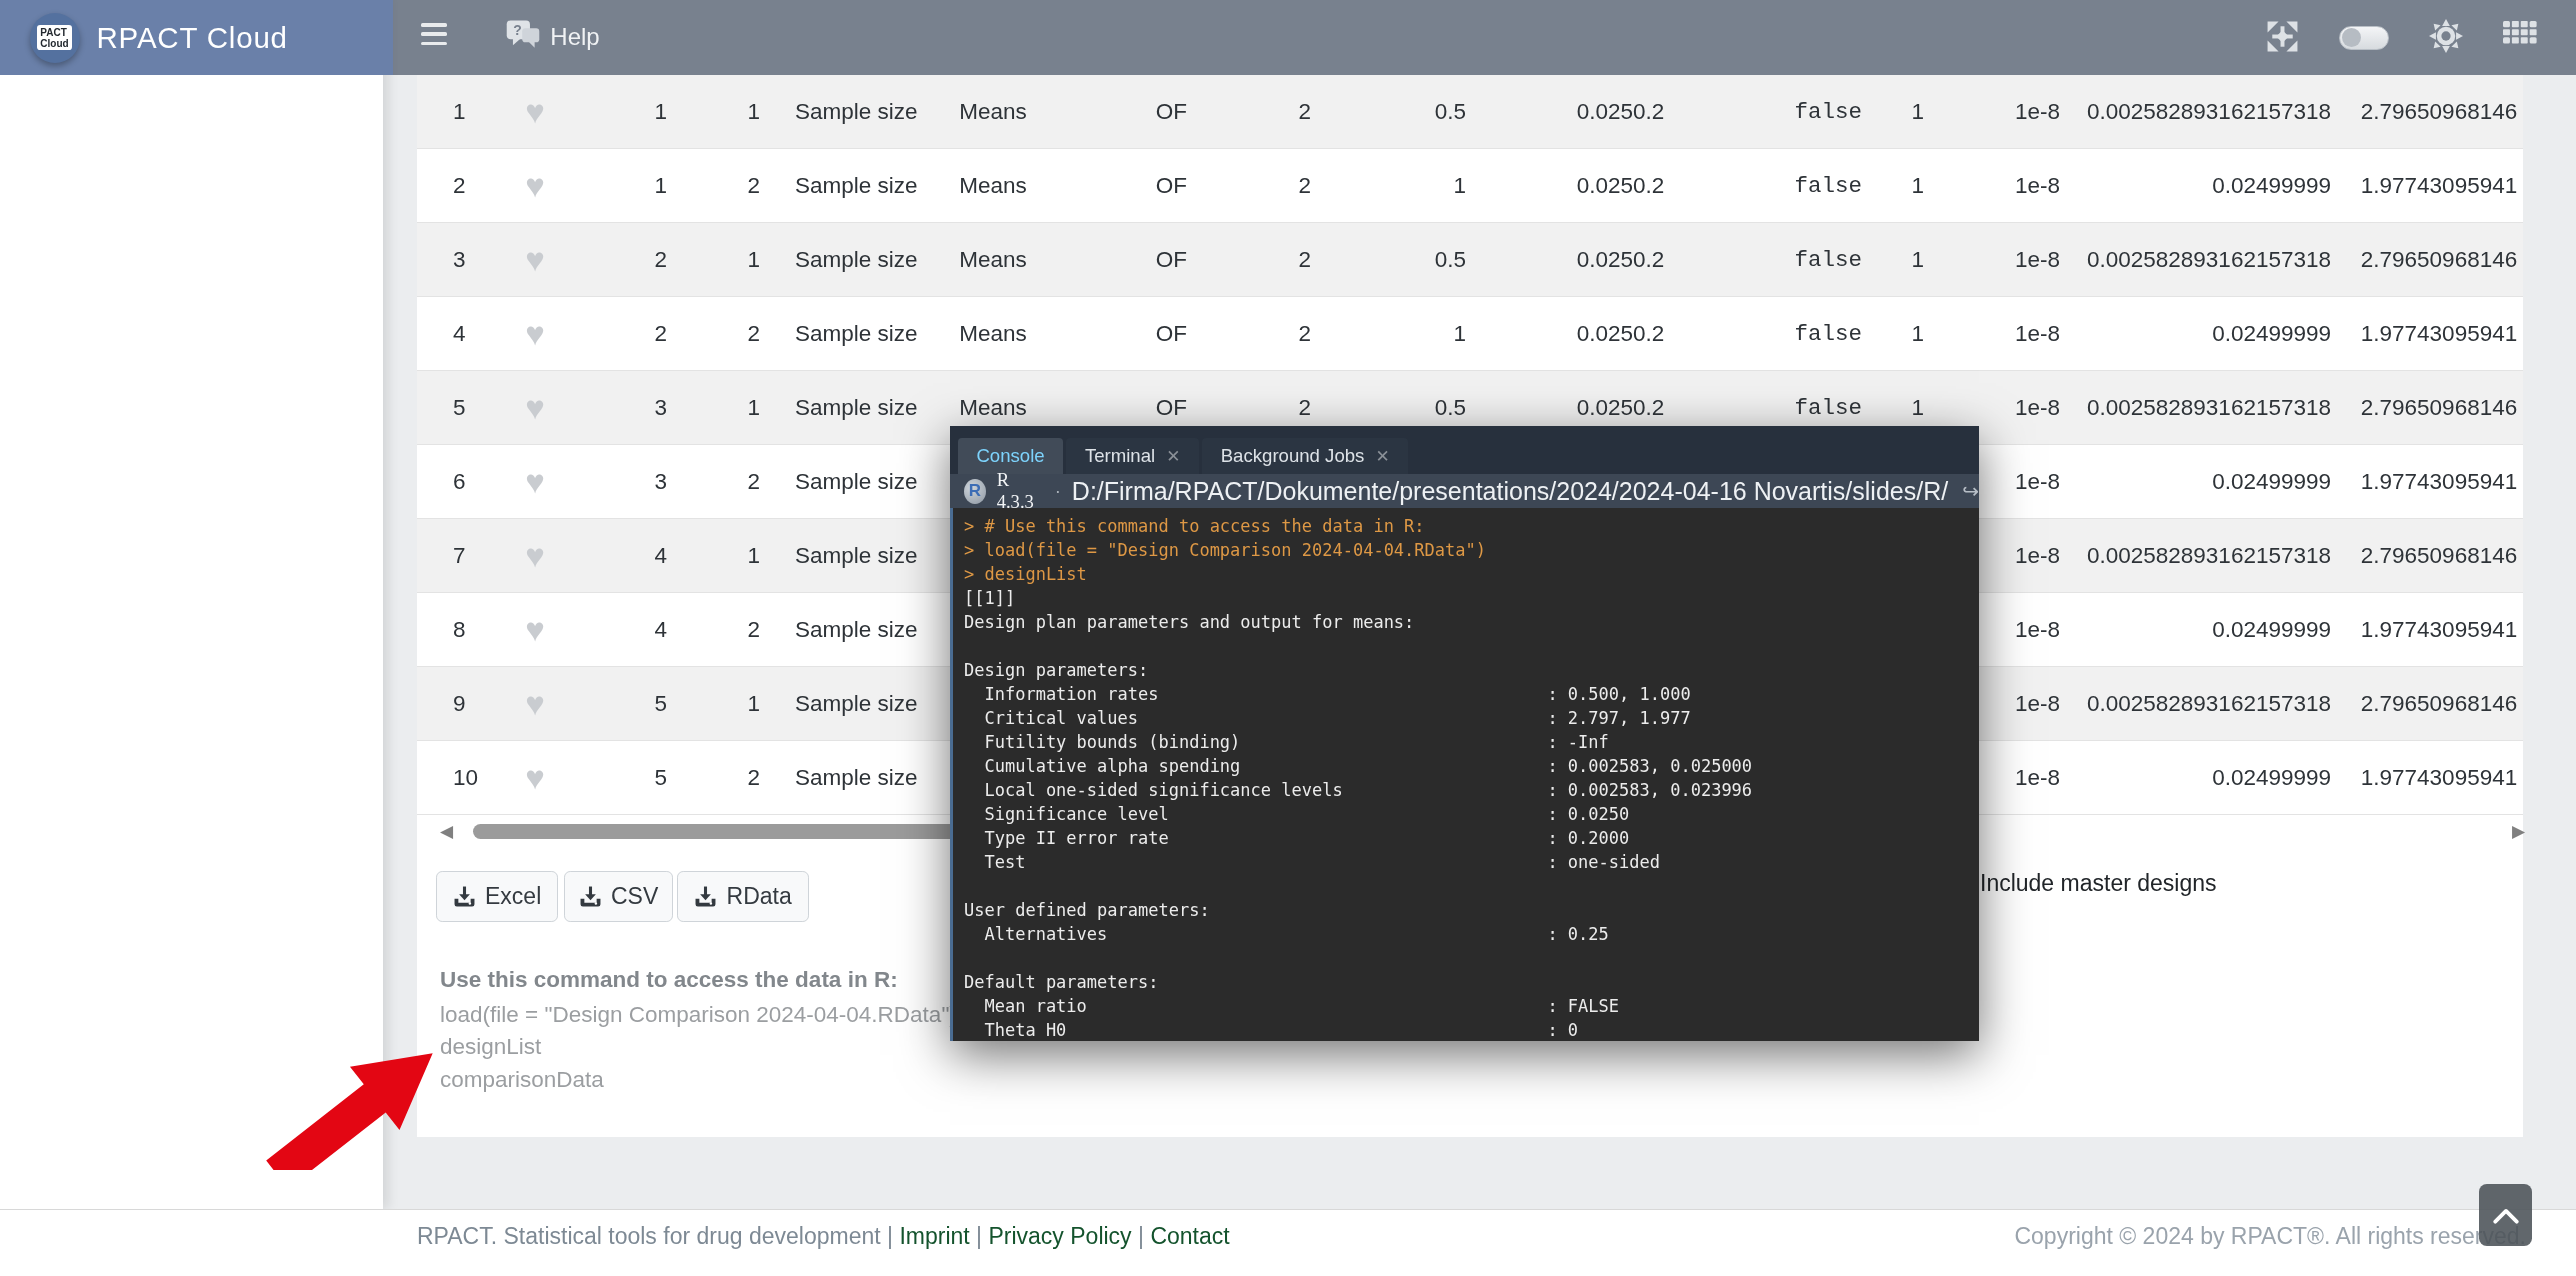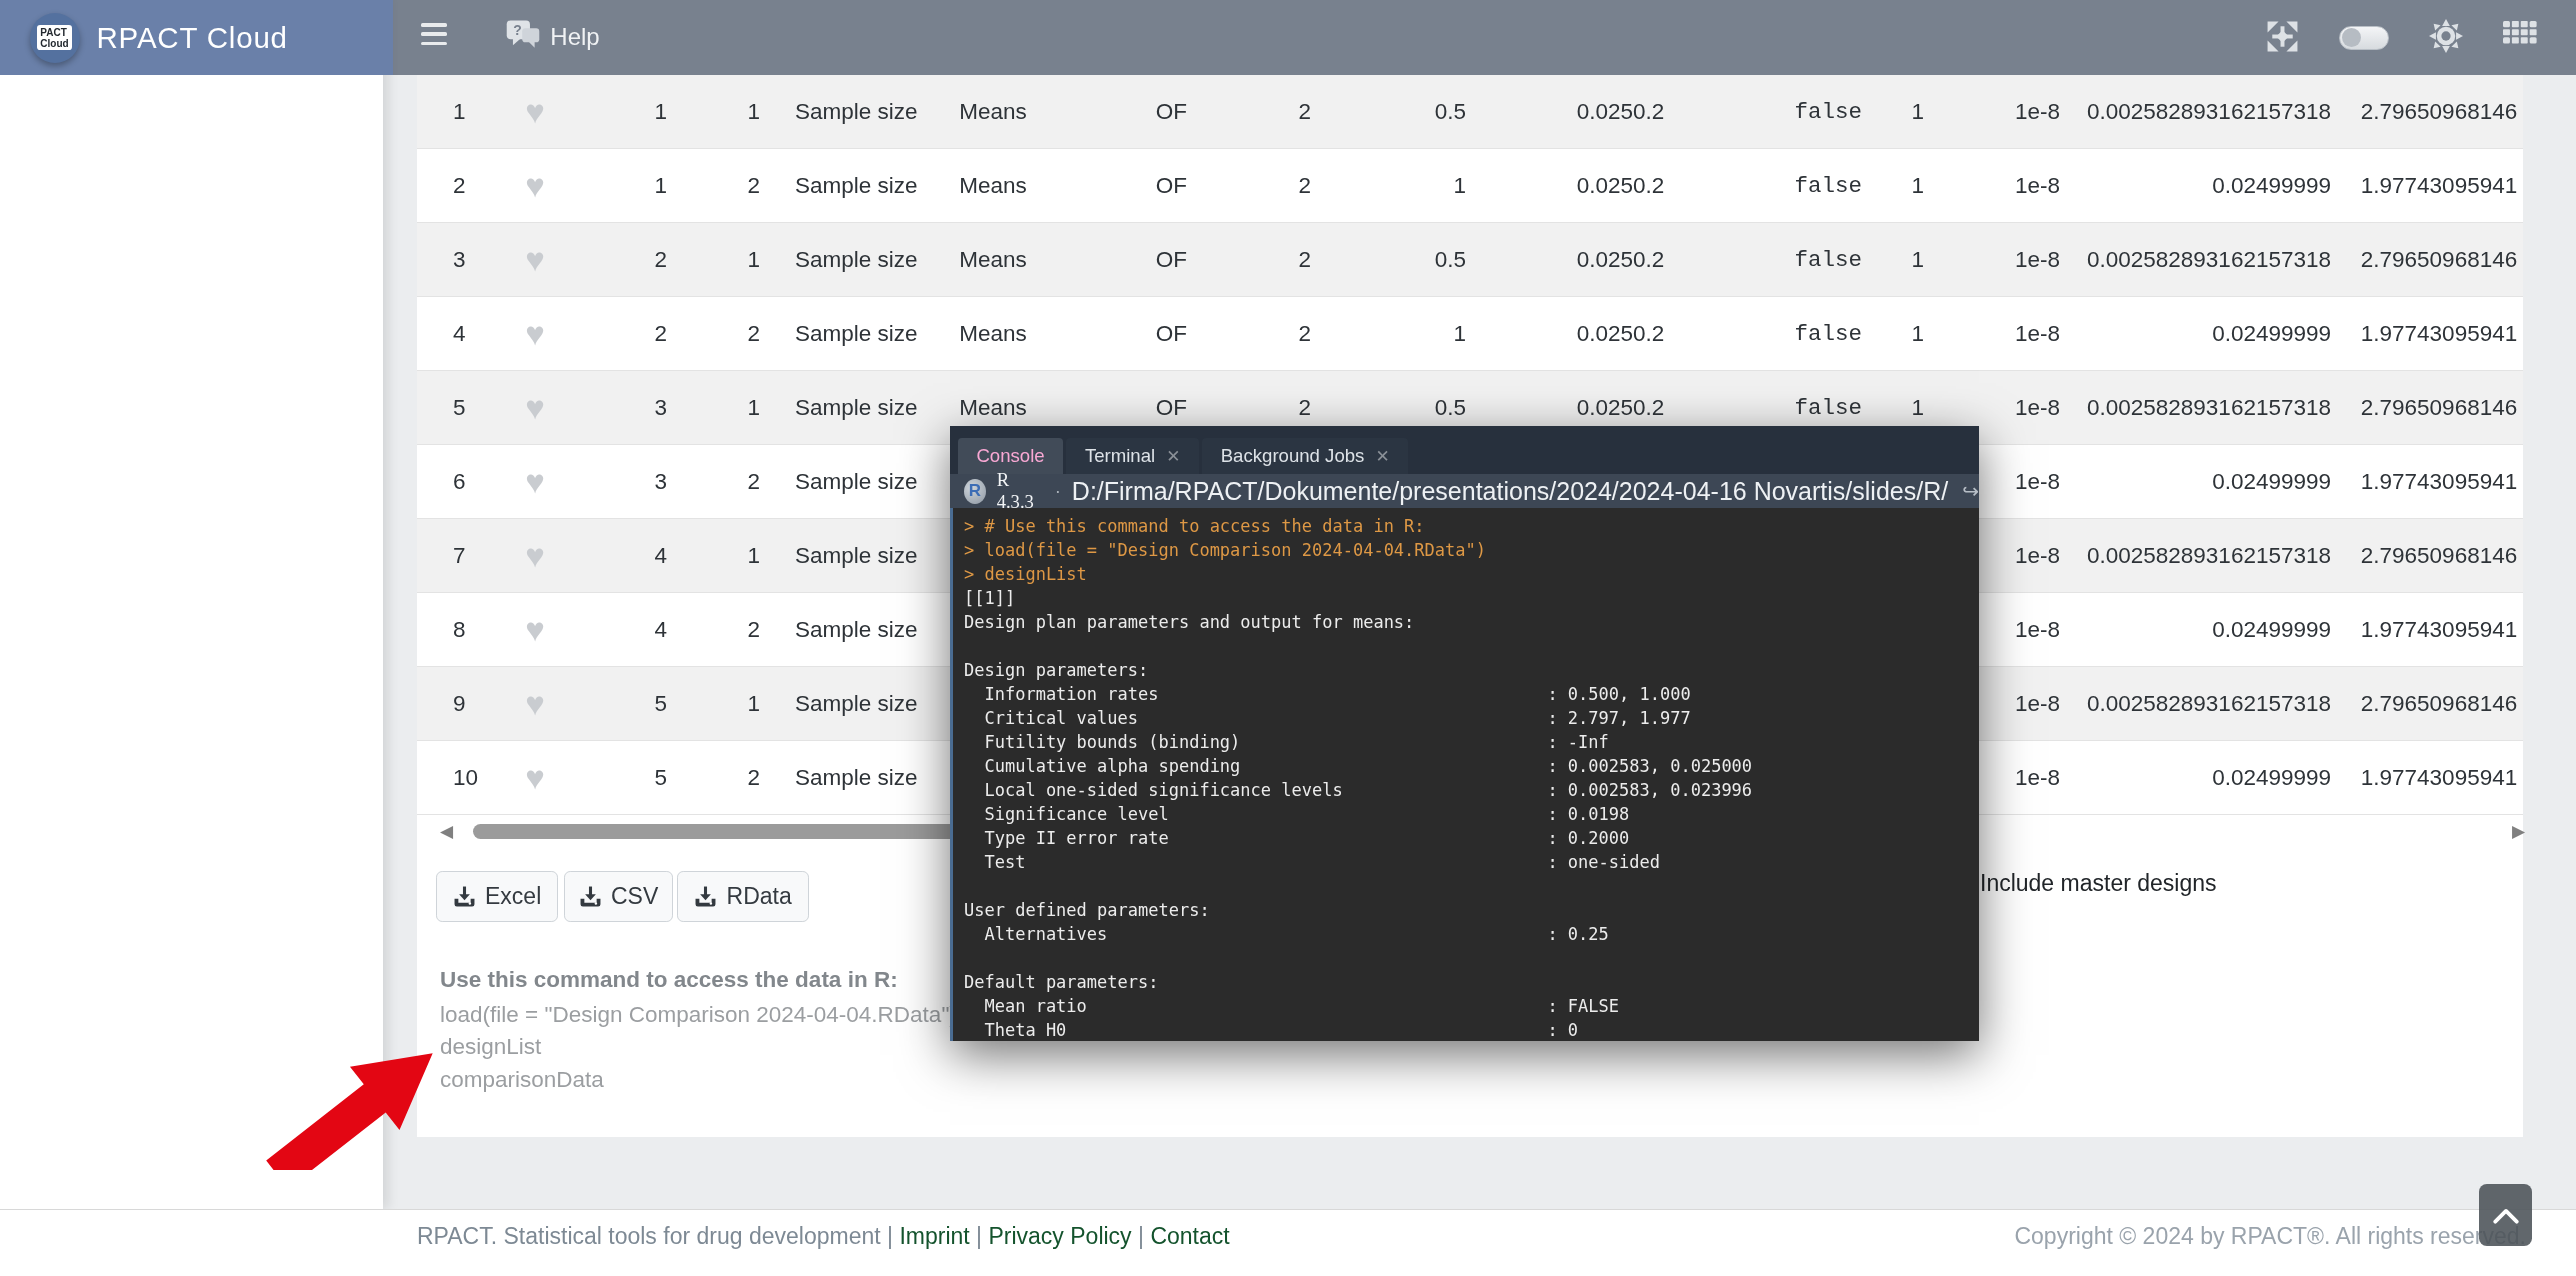--- a/index.html
+++ b/index.html
@@ -67,21 +67,21 @@
   #access-title { left:440px; top:967px; font-size:22.5px; font-weight:bold; color:#82878c; z-index:11; }
   .access-line { left:440px; font-size:22.5px; color:#9b9ea1; z-index:11; white-space:nowrap; }
 
   
   #red-arrow { left:233px; top:992px; z-index:30; }
 
   
   #console-win { left:950px; top:426px; width:1029px; height:615px; background:#27303d; z-index:50; box-shadow:0 14px 47px rgba(0,0,0,.55); }
   #tabbar { position:absolute; left:0; top:12.4px; width:100%; height:36px; display:flex; padding-left:7.8px; gap:3.1px; }
   .ctab { height:36px; display:flex; align-items:center; padding:0 18.6px; gap:11px; font-size:18.6px; color:#dde2e7; background:#2b3542; border-radius:3.9px 3.9px 0 0; cursor:pointer; }
-  .ctab.active { background:#414b58; color:#f9a8d4; }
+  .ctab.active { background:#414b58; color:#7dd3fc; }
   .ctab .x { color:#8a9097; font-size:17px; }
   #infobar { position:absolute; left:0; top:48px; width:100%; height:34px; background:#3d4755; display:flex; align-items:center; padding-left:14px; gap:11px; }
   #r-logo { width:25px; height:25px; border-radius:50%; background:radial-gradient(circle at 35% 35%, #cfd5db, #8d97a2); color:#3d6db5; font-weight:bold; font-size:17px; display:flex; align-items:center; justify-content:center; }
   #r-version { color:#f2f4f6; font-size:18.6px;font-family:Liberation Serif, serif; }
   #wd-sep { color:#aab2ba; font-size:18.6px; }
   #wd-path { color:#eef1f4; font-size:25px; white-space:nowrap; }
   #wd-arrow { color:#b7bec6; font-size:20px; margin-left:3.1px; }
   #console-body { position:absolute; left:0; top:82px; width:100%; height:533px; background:#2b2b2b; border-left:3.9px solid #4a6c92; padding:6.2px 0 0 11px; overflow:hidden; }
   #console-body pre { font-family:"DejaVu Sans Mono",monospace; font-size:17px; line-height:24px; color:#ececec; }
   .ln-in { color:#de9845; }
@@ -485,21 +485,21 @@
 <span class="ln-in">&gt; designList</span>
 <span>[[1]]</span>
 <span>Design plan parameters and output for means:</span>
 <span></span>
 <span>Design parameters:</span>
 <span>  Information rates                                      : 0.500, 1.000</span>
 <span>  Critical values                                        : 2.797, 1.977</span>
 <span>  Futility bounds (binding)                              : -Inf</span>
 <span>  Cumulative alpha spending                              : 0.002583, 0.025000</span>
 <span>  Local one-sided significance levels                    : 0.002583, 0.023996</span>
-<span>  Significance level                                     : 0.0198</span>
+<span>  Significance level                                     : 0.0250</span>
 <span>  Type II error rate                                     : 0.2000</span>
 <span>  Test                                                   : one-sided</span>
 <span></span>
 <span>User defined parameters:</span>
 <span>  Alternatives                                           : 0.25</span>
 <span></span>
 <span>Default parameters:</span>
 <span>  Mean ratio                                             : FALSE</span>
 <span>  Theta H0                                               : 0</span>
 </pre>

